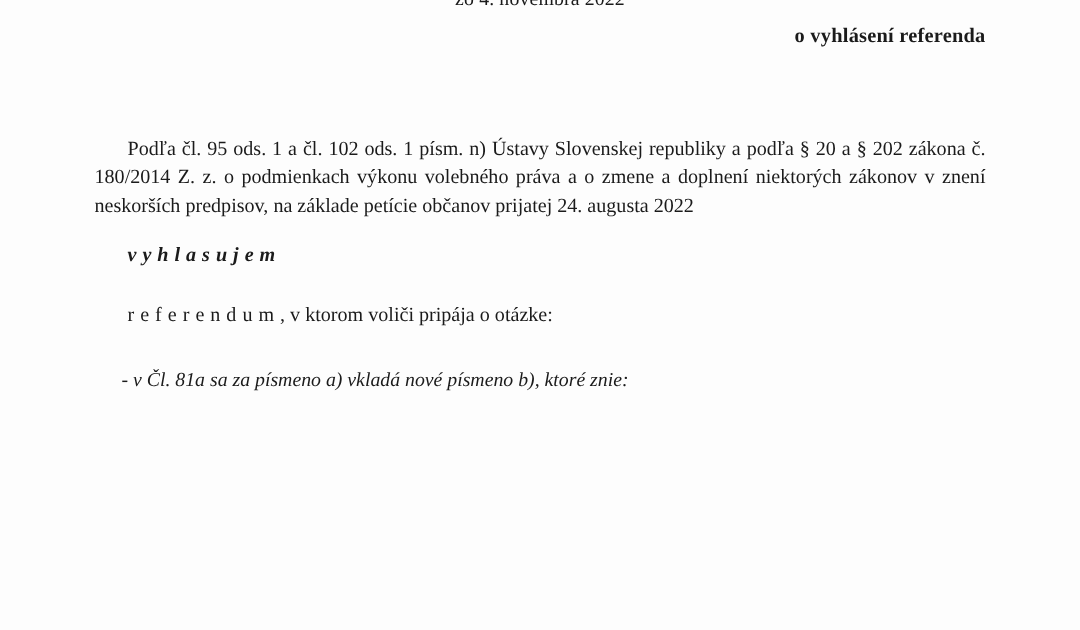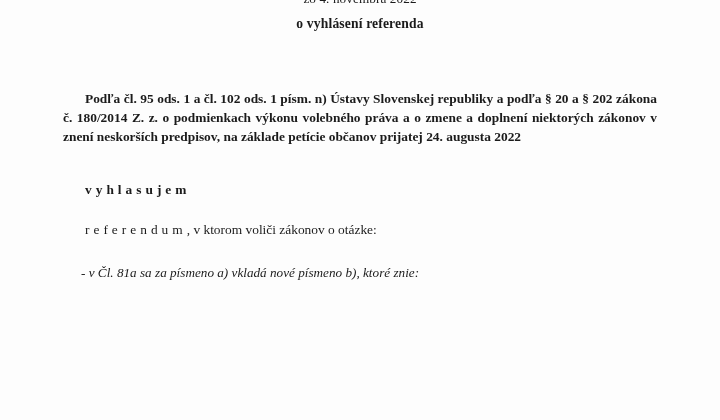--- a/index.html
+++ b/index.html
@@ -46,47 +46,47 @@
     white-space: nowrap;
     color: #1b1b1b;
   }
   .header-title {
     font-size: 13.6px;
     font-weight: bold;
     line-height: 19px;
     margin-top: 6px;
     letter-spacing: 0.15px;
     white-space: nowrap;
+    text-align: right;
   }
 
   
   .para {
     font-size: 13.4px;
     line-height: 19.2px;
     text-align: justify;
     text-justify: inter-word;
     margin: 0;
   }
   .para.indent {
     text-indent: 22px;
-    font-weight: bold;
   }
   .para-legal {
     margin-top: 56px;
   }
 
   .shout {
     font-size: 13.4px;
     font-weight: bold;
     letter-spacing: 4.0px;
     line-height: 19px;
     margin: 0;
     padding-left: 22px;
   }
-  .block-vyhlasujem { margin-top: 33px; }
+  .block-vyhlasujem { margin-top: 13px; font-style: italic; }
 
   .spaced {
     font-size: 13.4px;
     line-height: 19px;
     margin: 0;
     padding-left: 22px;
   }
   .spaced .sp {
     letter-spacing: 4.0px;
   }
@@ -131,21 +131,21 @@
       <div class="header-title">o vyhlásení referenda</div>
     </div>
 
     <p class="para indent para-legal">Podľa čl. 95 ods. 1 a čl. 102 ods. 1 písm. n) Ústavy Slovenskej republiky a podľa § 20 a § 202 zákona č. 180/2014 Z. z. o podmienkach výkonu volebného práva a o zmene a doplnení niektorých zákonov v znení neskorších predpisov, na základe petície občanov prijatej 24. augusta 2022</p>
 
     <div class="block-vyhlasujem">
       <p class="shout">vyhlasujem</p>
     </div>
 
     <div class="block-referendum">
-      <p class="spaced"><span class="sp">referendum</span><span>, v ktorom voliči zákonov o otázke:</span></p>
+      <p class="spaced"><span class="sp">referendum</span><span>, v ktorom voliči pripája o otázke:</span></p>
     </div>
 
 
 
     <div class="block-c2">
       <p class="clause">- v Čl. 81a sa za písmeno a) vkladá nové písmeno b), ktoré znie:</p>
     </div>
 
   </div>
 </div>

